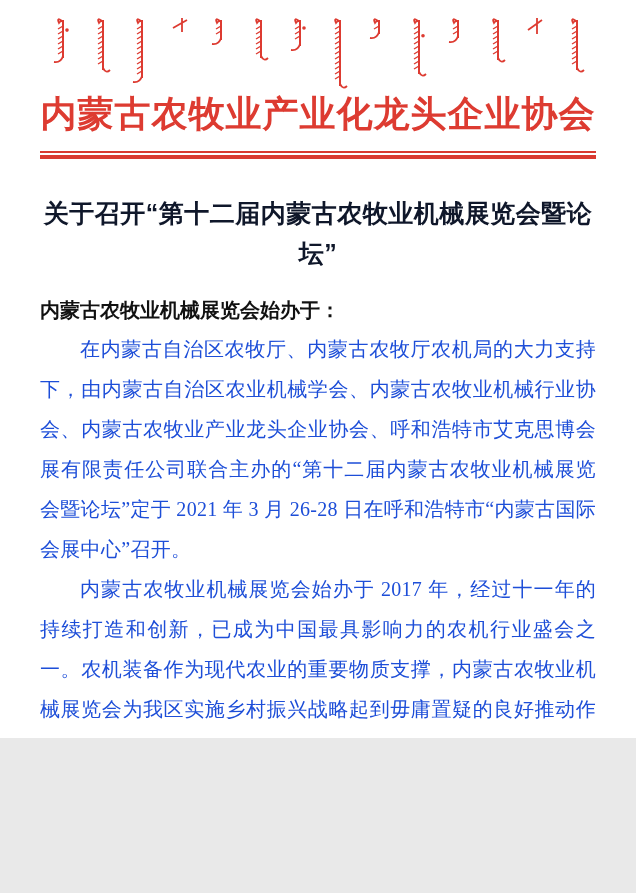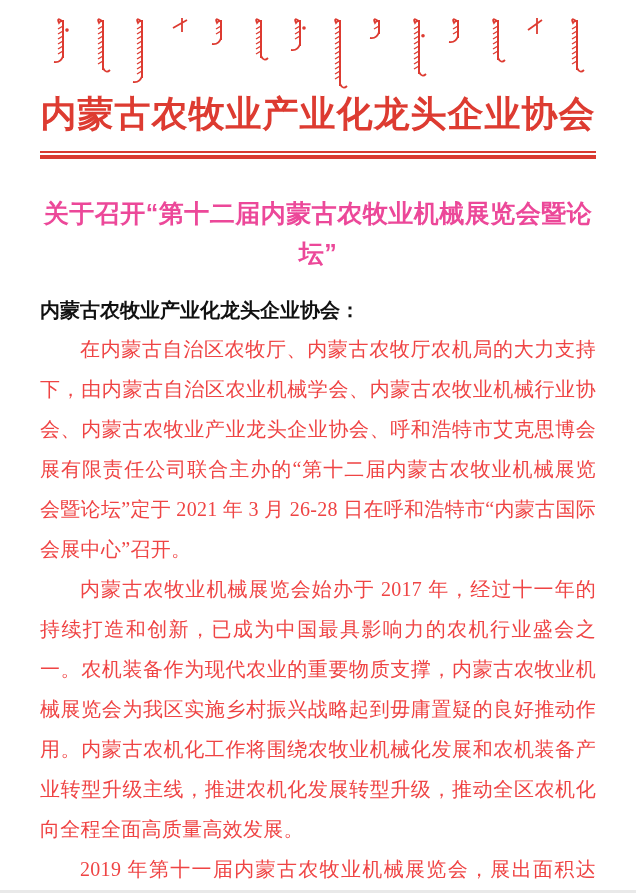--- a/index.html
+++ b/index.html
@@ -1,19 +1,19 @@
 <!DOCTYPE html>
 <html lang="zh"><head>
 <meta charset="utf-8">
 <style>
   html, body { margin: 0; padding: 0; background: #e9e9e9; }
   .page {
     position: relative;
     width: 636px;
-    height: 890px;
+    height: 738px;
     margin: 0 auto;
     background: #ffffff;
     box-sizing: border-box;
     padding: 0 40px;
     overflow: hidden;
     font-family: "Liberation Serif", "DejaVu Serif", serif;
     color: #222222;
   }
 
   
@@ -45,41 +45,41 @@
   .red-rule .thick { height: 4px; background: #d93a30; }
 
   
   .doc-title {
     margin-top: 34px;
     text-align: center;
     font-family: "Liberation Sans", "DejaVu Sans", sans-serif;
     font-weight: 700;
     font-size: 25px;
     line-height: 40px;
-    color: #ec4899;
+    color: #0f172a;
     letter-spacing: 0.5px;
   }
 
   
   .salutation {
     margin-top: 22px;
     font-family: "Liberation Sans", "DejaVu Sans", sans-serif;
     font-weight: 700;
     font-size: 20px;
     line-height: 30px;
     color: #111111;
   }
   .body-text { margin-top: 4px; }
   .body-text p {
     margin: 0;
     font-size: 20px;
     line-height: 40px;
     text-align: justify;
     text-indent: 2em;
-    color: #ef4444;
+    color: #1d4ed8;
     letter-spacing: 0.3px;
   }
 </style>
 </head>
 <body>
 
 <div class="page">
 
   <div class="mongolian-row" id="mongolianRow">
       <svg width="22" height="80" viewBox="0 0 22 80">
@@ -170,21 +170,21 @@
   <div class="red-rule">
     <div class="thin"></div>
     <div class="gap"></div>
     <div class="thick"></div>
   </div>
 
   <div class="doc-title">
     <div>关于召开“第十二届内蒙古农牧业机械展览会暨论坛”</div>
   </div>
 
-  <div class="salutation">内蒙古农牧业产业化龙头企业协会：</div>
+  <div class="salutation">内蒙古农牧业机械展览会始办于：</div>
 
   <div class="body-text">
     <p>在内蒙古自治区农牧厅、内蒙古农牧厅农机局的大力支持下，由内蒙古自治区农业机械学会、内蒙古农牧业机械行业协会、内蒙古农牧业产业龙头企业协会、呼和浩特市艾克思博会展有限责任公司联合主办的“第十二届内蒙古农牧业机械展览会暨论坛”定于 2021 年 3 月 26-28 日在呼和浩特市“内蒙古国际会展中心”召开。</p>
     <p>内蒙古农牧业机械展览会始办于 2017 年，经过十一年的持续打造和创新，已成为中国最具影响力的农机行业盛会之一。农机装备作为现代农业的重要物质支撑，内蒙古农牧业机械展览会为我区实施乡村振兴战略起到毋庸置疑的良好推动作用。内蒙古农机化工作将围绕农牧业机械化发展和农机装备产业转型升级主线，推进农机化发展转型升级，推动全区农机化向全程全面高质量高效发展。</p>
     <p>2019 年第十一届内蒙古农牧业机械展览会，展出面积达 56000 平方米，共有 412 家企业参展，共展出 2456 台机具，其中中国农机院呼市分院、现代农装、中机美诺、福田雷沃、约翰迪尔、中国一拖、常</p>
   </div>
 
 </div>
 
 </body></html>

